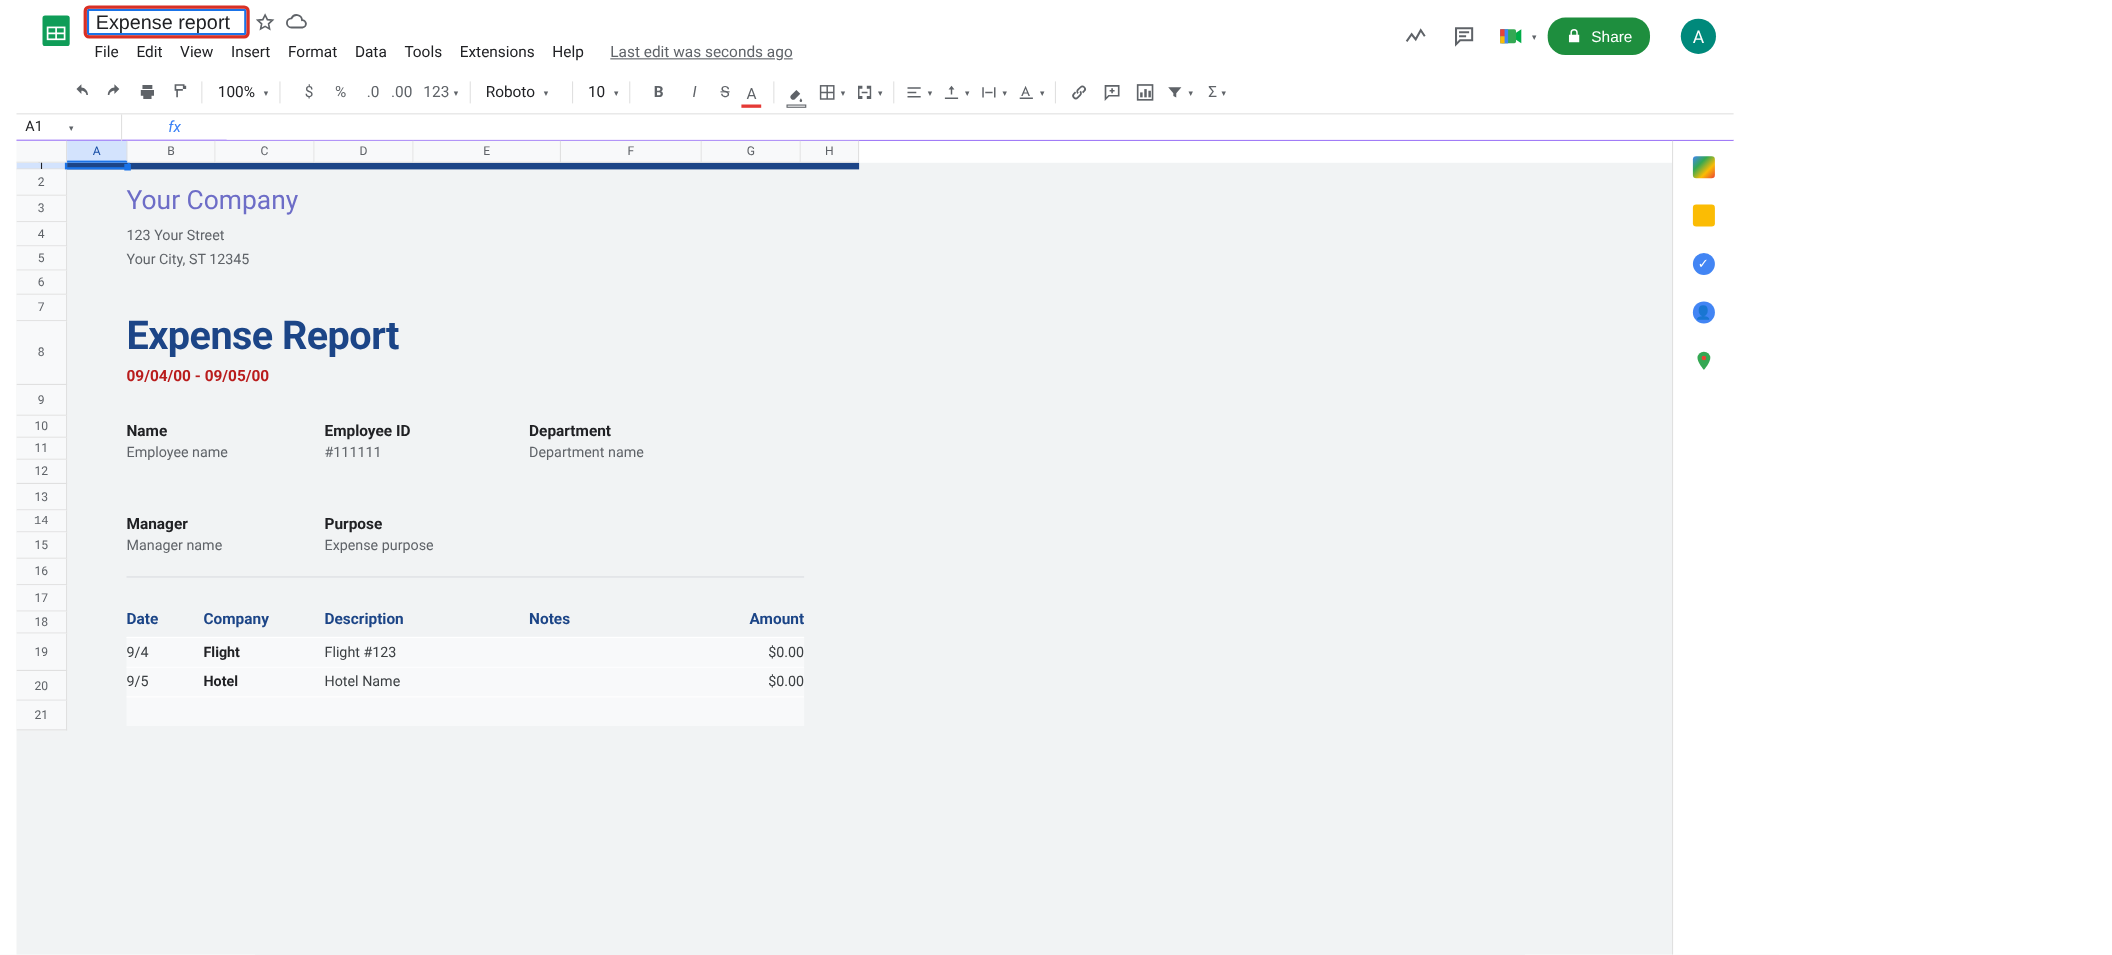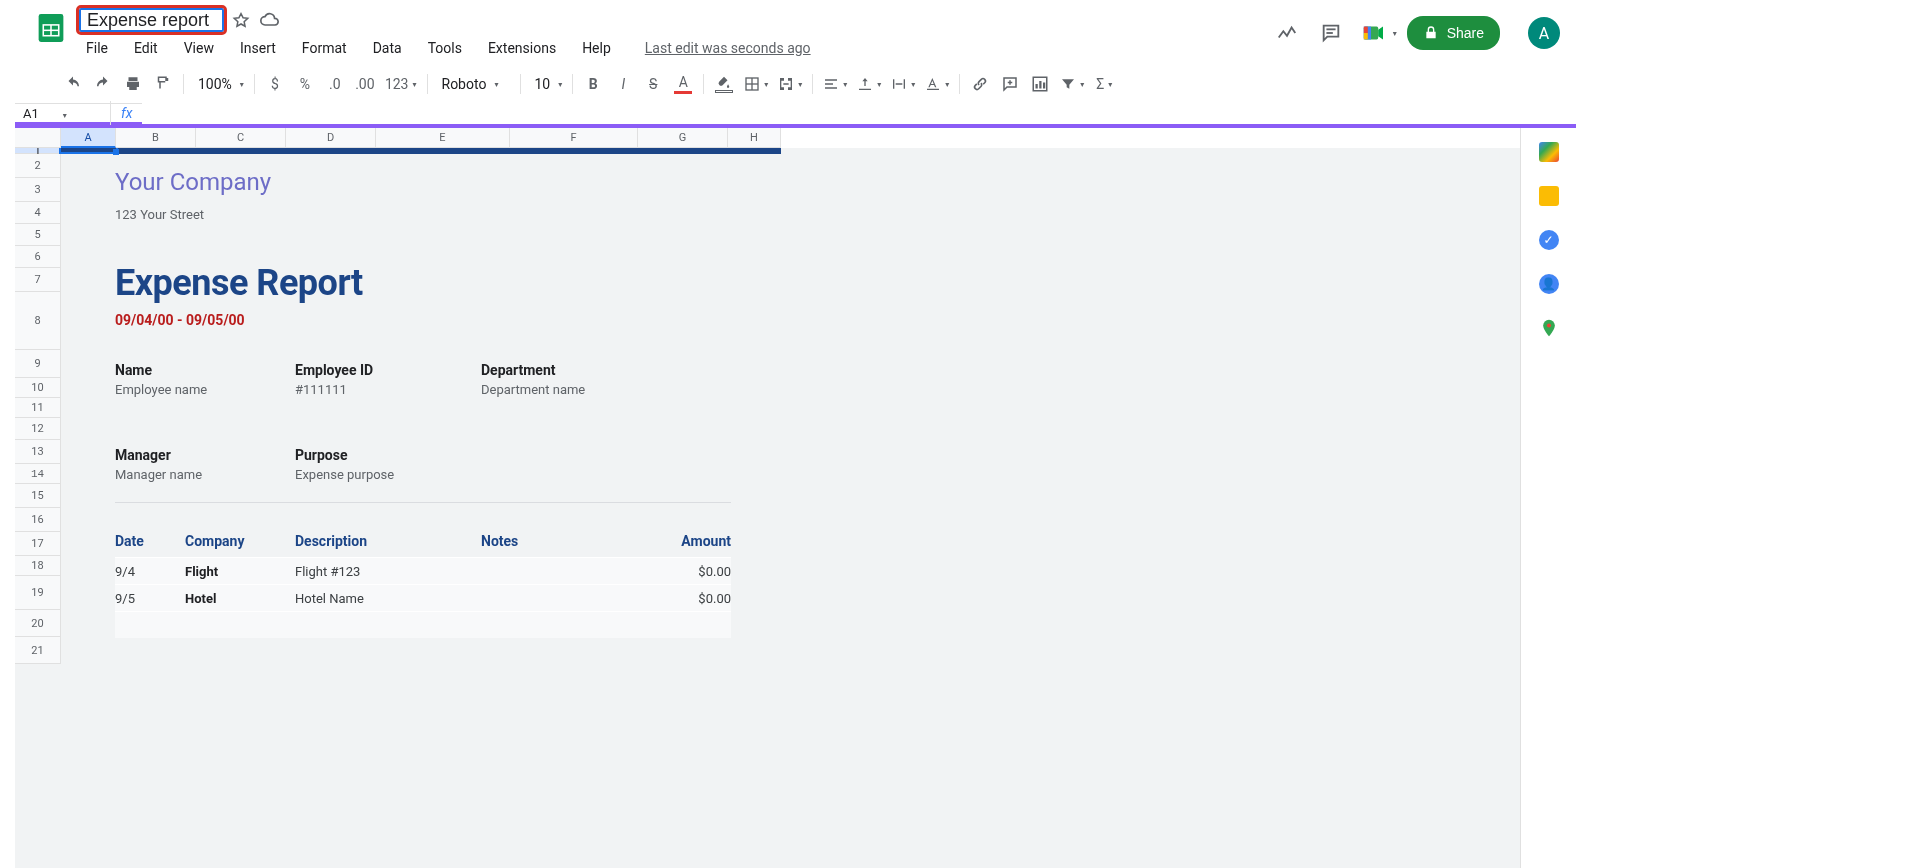--- a/index.html
+++ b/index.html
@@ -5,36 +5,36 @@
 * { box-sizing: border-box; margin: 0; padding: 0; }
 body { font-family: "Google Sans", Roboto, Arial, sans-serif; color: #202124; font-size: 14px; background: #fff; overflow: hidden; }
 .app { display: flex; flex-direction: column; height: 868px; width: 1576px; padding-left: 15px; }
 .titlebar { display: flex; align-items: flex-start; padding: 8px 16px 0 16px; height: 64px; }
 .sheets-logo { width: 40px; height: 40px; margin-right: 8px; display: flex; align-items: center; justify-content: center; }
 .sheets-logo svg { width: 34px; height: 34px; }
 .title-col { flex: 1; display: flex; flex-direction: column; }
 .title-row { display: flex; align-items: center; gap: 8px; }
 .title-input { font-size: 18px; color: #202124; border: 2px solid #1a73e8; background:#fff; padding: 1px 6px; border-radius: 2px; width: 145px; height: 24px; outline: 3px solid #d93025; outline-offset: 0; }
 .title-icon { color:#5f6368; fill:#5f6368; width:20px; height:20px; cursor:pointer; display:inline-flex; align-items:center;}
-.menubar { display:flex; gap: 12px; margin-top: 4px; }
+.menubar { display:flex; gap: 2px; margin-top: 4px; }
 .menubar div { padding: 4px 7px; color:#202124; font-size:14px; cursor:pointer; border-radius:4px;}
 .menubar .last-edit { color:#5f6368; text-decoration: underline; margin-left: 8px;}
 .tb-right { display:flex; align-items:center; gap: 20px; padding-top: 8px;}
 .tb-right .icon-btn { color:#5f6368; fill:#5f6368; cursor:pointer; display:inline-flex; align-items:center; justify-content:center; width:24px; height:24px;}
 .meet-icon { width:32px; height:24px; position:relative; }
 .share-btn { background:#1e8e3e; color:#fff; border:none; font-size:14px; font-weight:500; padding: 9px 16px; border-radius:16px; display:flex; align-items:center; gap:8px; cursor:pointer;}
 .avatar { width:32px; height:32px; border-radius:50%; background:#00897b; color:#fff; display:flex; align-items:center; justify-content:center; font-size:16px; margin-left:8px;}
 .toolbar { display:flex; align-items:center; gap: 2px; border-top:1px solid #fff; border-bottom:1px solid #e0e0e0; padding: 0 24px 0 44px; height:40px; }
-.toolbar .tb-btn { color:#5f6368; fill:#5f6368; cursor:pointer; display:inline-flex; align-items:center; justify-content:center; min-width:28px; height:28px; padding:0 4px; border-radius:2px;}
+.toolbar .tb-btn { color:#5f6368; fill:#5f6368; cursor:pointer; display:inline-flex; align-items:center; justify-content:flex-end; min-width:28px; height:28px; padding:0 4px; border-radius:2px;}
 .toolbar .tb-sep { width:1px; height:20px; background:#e0e0e0; margin:0 4px;}
 .toolbar .tb-txt { font-size:14px; color:#202124; padding:0 4px;}
 .toolbar .dd::after { content:"▾"; font-size:8px; color:#5f6368; margin-left:4px;}
 .toolbar .font-name { min-width: 80px; justify-content:flex-start;}
 .toolbar .font-size { min-width: 34px; justify-content:center;}
-.fxbar { display:flex; align-items:center; border-bottom:6px solid #8b5cf6; height:24px;}
+.fxbar { display:flex; align-items:center; border-bottom:1px solid #8b5cf6; height:24px;gap:32px;}
 .namebox { width:96px; border-right:1px solid #e0e0e0; padding:0 8px; font-size:13px; color:#202124; display:flex; align-items:center; height:24px;}
 .namebox .dd-sm::after { content:"▾"; font-size:8px; color:#5f6368; margin-left:24px;}
 .fx-label { padding:0 10px; color:#3b82f6; font-style:italic; font-size:14px;}
 .fx-input { flex:1; border:none; height:22px; font-size:13px; padding:0 4px;}
 .grid-area { flex:1; display:flex; }
 .grid-headers-row { display:flex; }
 .rhead { width:46px; background:#f8f9fa; border-right:1px solid #e0e0e0; border-bottom:1px solid #e0e0e0; text-align:center; font-size:11px; color:#5f6368; height:20px; line-height:20px;}
 .rhead.sel { background:#d3e3fd; color:#202124; }
 .chead { background:#f8f9fa; border-right:1px solid #e0e0e0; border-bottom:1px solid #e0e0e0; text-align:center; font-size:11px; color:#5f6368; height:20px; line-height:20px;}
 .chead.sel { background:#d3e3fd; color:#174ea6; border-bottom:2px solid #1a73e8;}
@@ -305,20 +305,21 @@
             <div class="rhead" style="height: 27px; line-height: 27px;">20</div>
             <div class="rhead" style="height: 27px; line-height: 27px;">21</div>
           </div>
 
         <div class="content-overlay" style="height: 543px;">
           <div class="blue-bar"></div>
           <div class="pad">
             <div class="company">Your Company</div>
             <div class="addr">
               <div>123 Your Street</div>
+              <div>Your City, ST 12345</div>
             </div>
             <div class="hdr-title">Expense Report</div>
             <div class="dates">09/04/00 - 09/05/00</div>
             <div class="meta-grid">
               <div>
                   <div class="meta-label">Name</div>
                   <div class="meta-val">Employee name</div>
                 </div>
               <div>
                   <div class="meta-label">Employee ID</div>

